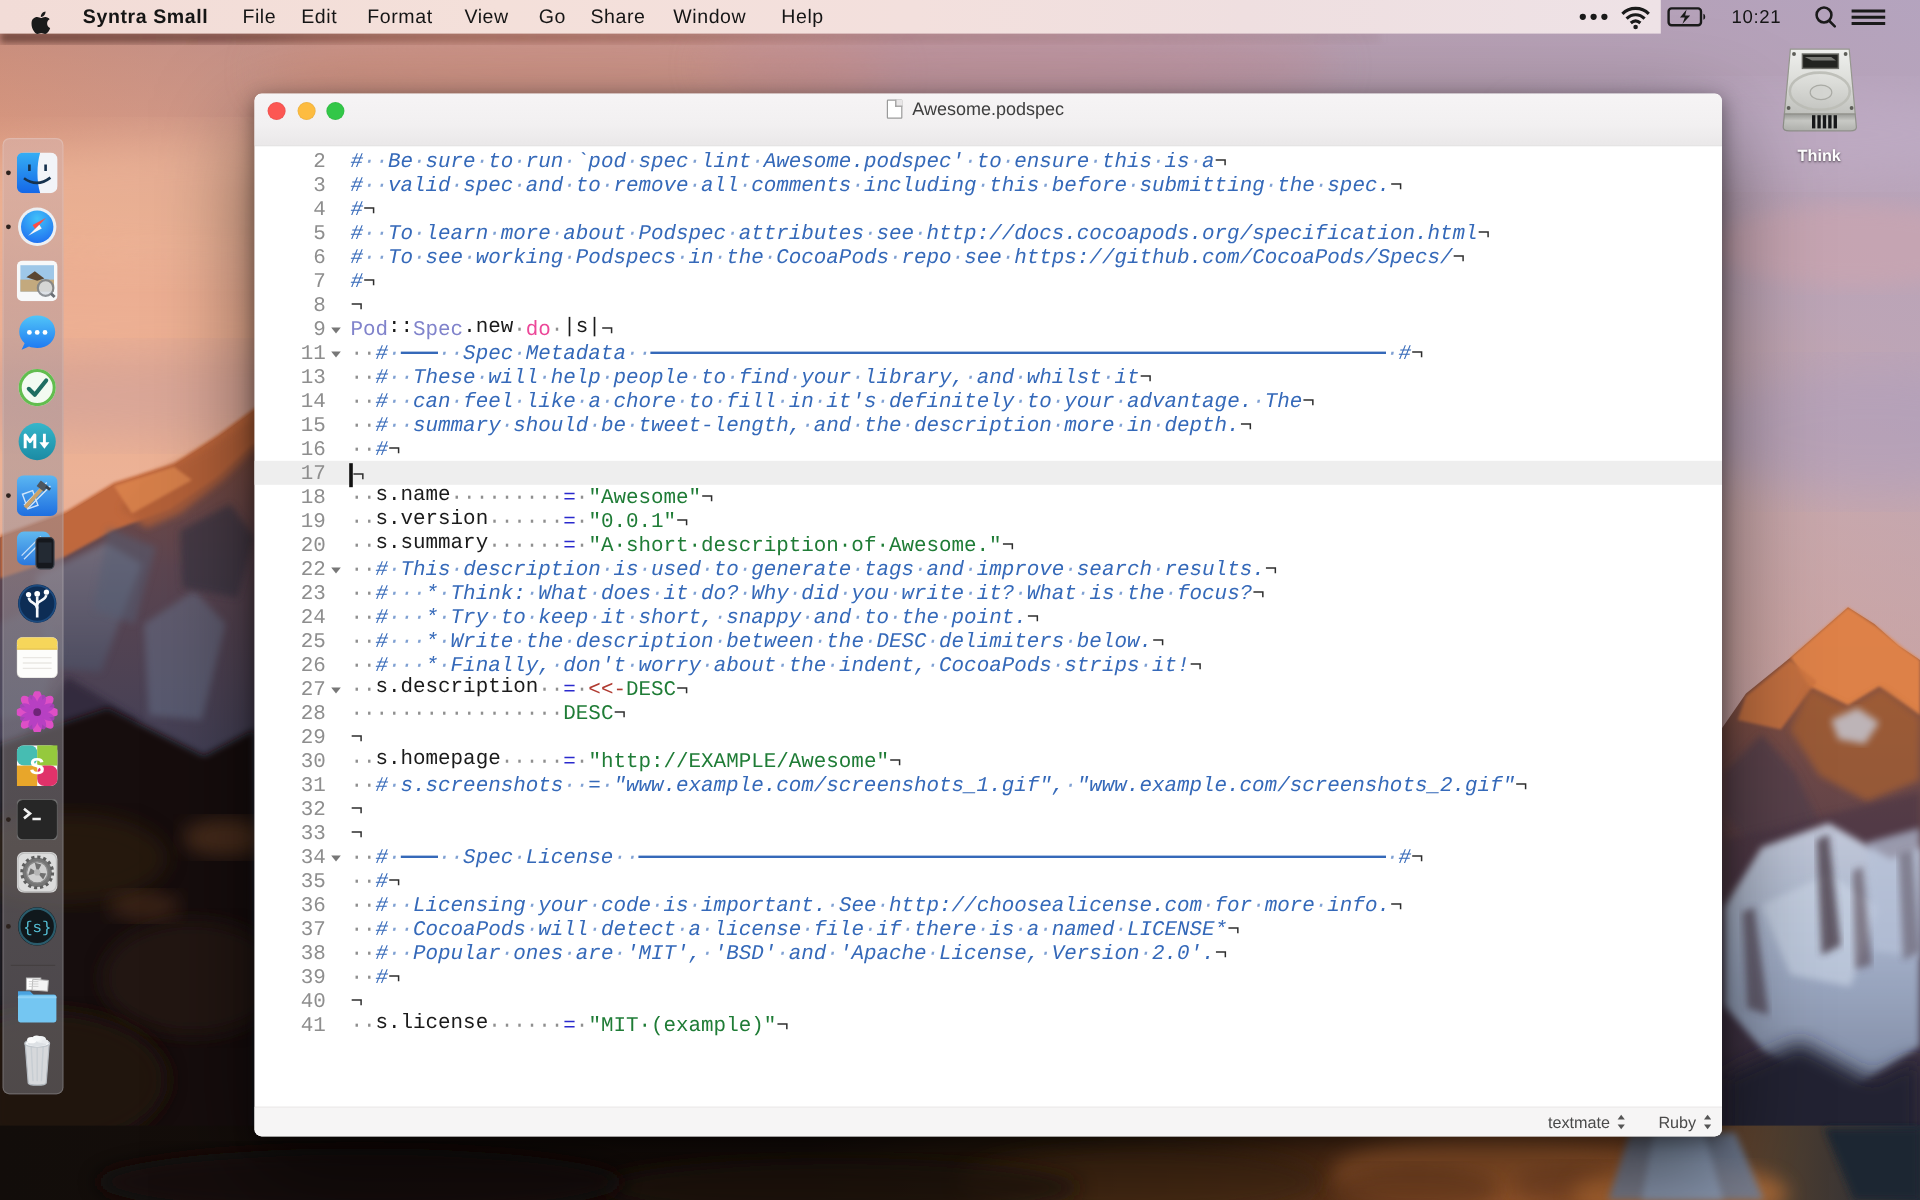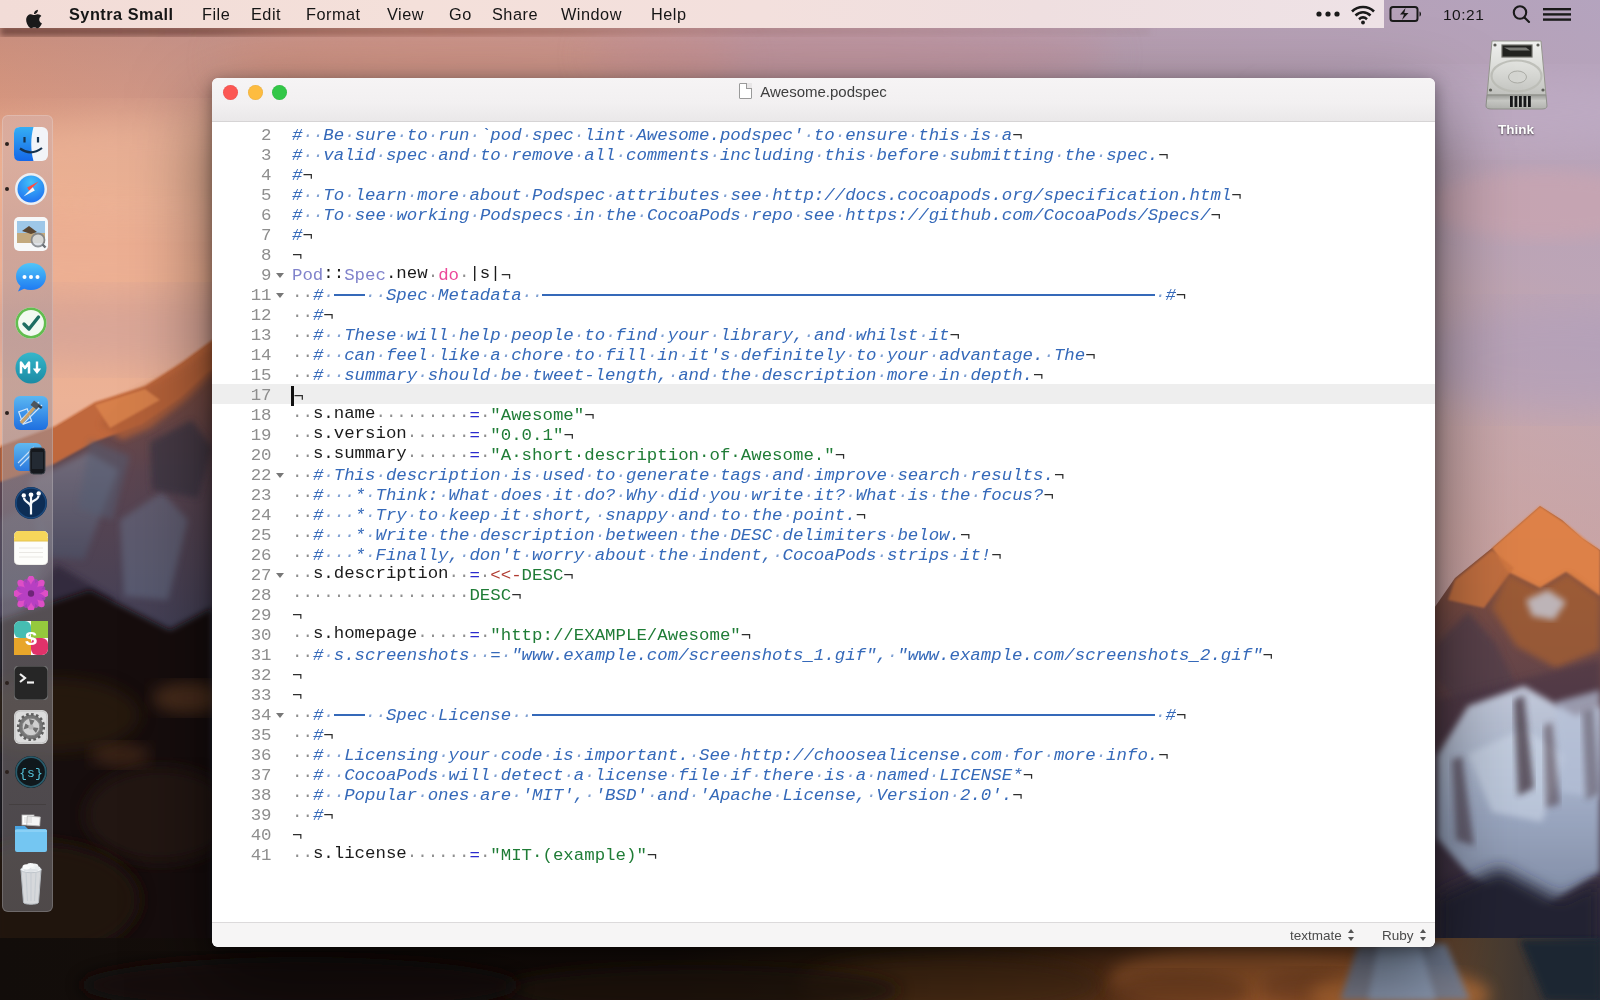--- a/index.html
+++ b/index.html
@@ -480,24 +480,24 @@
 <div class="l"><s class="n">1</s><s class="f"><b class="tri"></b></s><i class="c">#</i><i class="nl">¬</i></div>
       <div class="l"><s class="n">2</s><s class="f"></s><i class="c">#</i><i class="cw">··</i><i class="c">Be</i><i class="cw">·</i><i class="c">sure</i><i class="cw">·</i><i class="c">to</i><i class="cw">·</i><i class="c">run</i><i class="cw">·</i><i class="c">`pod</i><i class="cw">·</i><i class="c">spec</i><i class="cw">·</i><i class="c">lint</i><i class="cw">·</i><i class="c">Awesome.podspec'</i><i class="cw">·</i><i class="c">to</i><i class="cw">·</i><i class="c">ensure</i><i class="cw">·</i><i class="c">this</i><i class="cw">·</i><i class="c">is</i><i class="cw">·</i><i class="c">a</i><i class="nl">¬</i></div>
       <div class="l"><s class="n">3</s><s class="f"></s><i class="c">#</i><i class="cw">··</i><i class="c">valid</i><i class="cw">·</i><i class="c">spec</i><i class="cw">·</i><i class="c">and</i><i class="cw">·</i><i class="c">to</i><i class="cw">·</i><i class="c">remove</i><i class="cw">·</i><i class="c">all</i><i class="cw">·</i><i class="c">comments</i><i class="cw">·</i><i class="c">including</i><i class="cw">·</i><i class="c">this</i><i class="cw">·</i><i class="c">before</i><i class="cw">·</i><i class="c">submitting</i><i class="cw">·</i><i class="c">the</i><i class="cw">·</i><i class="c">spec.</i><i class="nl">¬</i></div>
       <div class="l"><s class="n">4</s><s class="f"></s><i class="c">#</i><i class="nl">¬</i></div>
       <div class="l"><s class="n">5</s><s class="f"></s><i class="c">#</i><i class="cw">··</i><i class="c">To</i><i class="cw">·</i><i class="c">learn</i><i class="cw">·</i><i class="c">more</i><i class="cw">·</i><i class="c">about</i><i class="cw">·</i><i class="c">Podspec</i><i class="cw">·</i><i class="c">attributes</i><i class="cw">·</i><i class="c">see</i><i class="cw">·</i><i class="c">http://docs.cocoapods.org/specification.html</i><i class="nl">¬</i></div>
       <div class="l"><s class="n">6</s><s class="f"></s><i class="c">#</i><i class="cw">··</i><i class="c">To</i><i class="cw">·</i><i class="c">see</i><i class="cw">·</i><i class="c">working</i><i class="cw">·</i><i class="c">Podspecs</i><i class="cw">·</i><i class="c">in</i><i class="cw">·</i><i class="c">the</i><i class="cw">·</i><i class="c">CocoaPods</i><i class="cw">·</i><i class="c">repo</i><i class="cw">·</i><i class="c">see</i><i class="cw">·</i><i class="c">https://github.com/CocoaPods/Specs/</i><i class="nl">¬</i></div>
       <div class="l"><s class="n">7</s><s class="f"></s><i class="c">#</i><i class="nl">¬</i></div>
       <div class="l"><s class="n">8</s><s class="f"></s><i class="nl">¬</i></div>
       <div class="l"><s class="n">9</s><s class="f"><b class="tri"></b></s><i class="t">Pod</i>::<i class="t">Spec</i>.new<i class="w">·</i><i class="kb">do</i><i class="w">·</i>|s|<i class="nl">¬</i></div>
       <div class="l"><s class="n">11</s><s class="f"><b class="tri"></b></s><i class="w">··</i><i class="c">#</i><i class="cw">·</i><i class="bar b3"></i><i class="cw">··</i><i class="c">Spec</i><i class="cw">·</i><i class="c">Metadata</i><i class="cw">··</i><i class="bar b59"></i><i class="cw">·</i><i class="c">#</i><i class="nl">¬</i></div>
-      <div class="l"><s class="n">12</s><s class="f"></s><i class="w">··</i><i class="c">#</i><i class="nl">¬</i></div>
       <div class="l"><s class="n">13</s><s class="f"></s><i class="w">··</i><i class="c">#</i><i class="cw">··</i><i class="c">These</i><i class="cw">·</i><i class="c">will</i><i class="cw">·</i><i class="c">help</i><i class="cw">·</i><i class="c">people</i><i class="cw">·</i><i class="c">to</i><i class="cw">·</i><i class="c">find</i><i class="cw">·</i><i class="c">your</i><i class="cw">·</i><i class="c">library,</i><i class="cw">·</i><i class="c">and</i><i class="cw">·</i><i class="c">whilst</i><i class="cw">·</i><i class="c">it</i><i class="nl">¬</i></div>
       <div class="l"><s class="n">14</s><s class="f"></s><i class="w">··</i><i class="c">#</i><i class="cw">··</i><i class="c">can</i><i class="cw">·</i><i class="c">feel</i><i class="cw">·</i><i class="c">like</i><i class="cw">·</i><i class="c">a</i><i class="cw">·</i><i class="c">chore</i><i class="cw">·</i><i class="c">to</i><i class="cw">·</i><i class="c">fill</i><i class="cw">·</i><i class="c">in</i><i class="cw">·</i><i class="c">it's</i><i class="cw">·</i><i class="c">definitely</i><i class="cw">·</i><i class="c">to</i><i class="cw">·</i><i class="c">your</i><i class="cw">·</i><i class="c">advantage.</i><i class="cw">·</i><i class="c">The</i><i class="nl">¬</i></div>
       <div class="l"><s class="n">15</s><s class="f"></s><i class="w">··</i><i class="c">#</i><i class="cw">··</i><i class="c">summary</i><i class="cw">·</i><i class="c">should</i><i class="cw">·</i><i class="c">be</i><i class="cw">·</i><i class="c">tweet-length,</i><i class="cw">·</i><i class="c">and</i><i class="cw">·</i><i class="c">the</i><i class="cw">·</i><i class="c">description</i><i class="cw">·</i><i class="c">more</i><i class="cw">·</i><i class="c">in</i><i class="cw">·</i><i class="c">depth.</i><i class="nl">¬</i></div>
+      <div class="l"><s class="n">16</s><s class="f"></s><i class="w">··</i><i class="c">#</i><i class="nl">¬</i></div>
       <div class="l hl"><s class="n">17</s><s class="f"></s><i class="caret"></i><i class="nl">¬</i></div>
       <div class="l"><s class="n">18</s><s class="f"></s><i class="w">··</i>s.name<i class="w">·········</i><i class="k">=</i><i class="w">·</i><i class="s">"Awesome"</i><i class="nl">¬</i></div>
       <div class="l"><s class="n">19</s><s class="f"></s><i class="w">··</i>s.version<i class="w">······</i><i class="k">=</i><i class="w">·</i><i class="s">"0.0.1"</i><i class="nl">¬</i></div>
       <div class="l"><s class="n">20</s><s class="f"></s><i class="w">··</i>s.summary<i class="w">······</i><i class="k">=</i><i class="w">·</i><i class="s">"A·short·description·of·Awesome."</i><i class="nl">¬</i></div>
       <div class="l"><s class="n">22</s><s class="f"><b class="tri"></b></s><i class="w">··</i><i class="c">#</i><i class="cw">·</i><i class="c">This</i><i class="cw">·</i><i class="c">description</i><i class="cw">·</i><i class="c">is</i><i class="cw">·</i><i class="c">used</i><i class="cw">·</i><i class="c">to</i><i class="cw">·</i><i class="c">generate</i><i class="cw">·</i><i class="c">tags</i><i class="cw">·</i><i class="c">and</i><i class="cw">·</i><i class="c">improve</i><i class="cw">·</i><i class="c">search</i><i class="cw">·</i><i class="c">results.</i><i class="nl">¬</i></div>
       <div class="l"><s class="n">23</s><s class="f"></s><i class="w">··</i><i class="c">#</i><i class="cw">···</i><i class="c">*</i><i class="cw">·</i><i class="c">Think:</i><i class="cw">·</i><i class="c">What</i><i class="cw">·</i><i class="c">does</i><i class="cw">·</i><i class="c">it</i><i class="cw">·</i><i class="c">do?</i><i class="cw">·</i><i class="c">Why</i><i class="cw">·</i><i class="c">did</i><i class="cw">·</i><i class="c">you</i><i class="cw">·</i><i class="c">write</i><i class="cw">·</i><i class="c">it?</i><i class="cw">·</i><i class="c">What</i><i class="cw">·</i><i class="c">is</i><i class="cw">·</i><i class="c">the</i><i class="cw">·</i><i class="c">focus?</i><i class="nl">¬</i></div>
       <div class="l"><s class="n">24</s><s class="f"></s><i class="w">··</i><i class="c">#</i><i class="cw">···</i><i class="c">*</i><i class="cw">·</i><i class="c">Try</i><i class="cw">·</i><i class="c">to</i><i class="cw">·</i><i class="c">keep</i><i class="cw">·</i><i class="c">it</i><i class="cw">·</i><i class="c">short,</i><i class="cw">·</i><i class="c">snappy</i><i class="cw">·</i><i class="c">and</i><i class="cw">·</i><i class="c">to</i><i class="cw">·</i><i class="c">the</i><i class="cw">·</i><i class="c">point.</i><i class="nl">¬</i></div>
       <div class="l"><s class="n">25</s><s class="f"></s><i class="w">··</i><i class="c">#</i><i class="cw">···</i><i class="c">*</i><i class="cw">·</i><i class="c">Write</i><i class="cw">·</i><i class="c">the</i><i class="cw">·</i><i class="c">description</i><i class="cw">·</i><i class="c">between</i><i class="cw">·</i><i class="c">the</i><i class="cw">·</i><i class="c">DESC</i><i class="cw">·</i><i class="c">delimiters</i><i class="cw">·</i><i class="c">below.</i><i class="nl">¬</i></div>
       <div class="l"><s class="n">26</s><s class="f"></s><i class="w">··</i><i class="c">#</i><i class="cw">···</i><i class="c">*</i><i class="cw">·</i><i class="c">Finally,</i><i class="cw">·</i><i class="c">don't</i><i class="cw">·</i><i class="c">worry</i><i class="cw">·</i><i class="c">about</i><i class="cw">·</i><i class="c">the</i><i class="cw">·</i><i class="c">indent,</i><i class="cw">·</i><i class="c">CocoaPods</i><i class="cw">·</i><i class="c">strips</i><i class="cw">·</i><i class="c">it!</i><i class="nl">¬</i></div>
       <div class="l"><s class="n">27</s><s class="f"><b class="tri"></b></s><i class="w">··</i>s.description<i class="w">··</i><i class="k">=</i><i class="w">·</i><i class="r">&lt;&lt;-</i><i class="s">DESC</i><i class="nl">¬</i></div>

